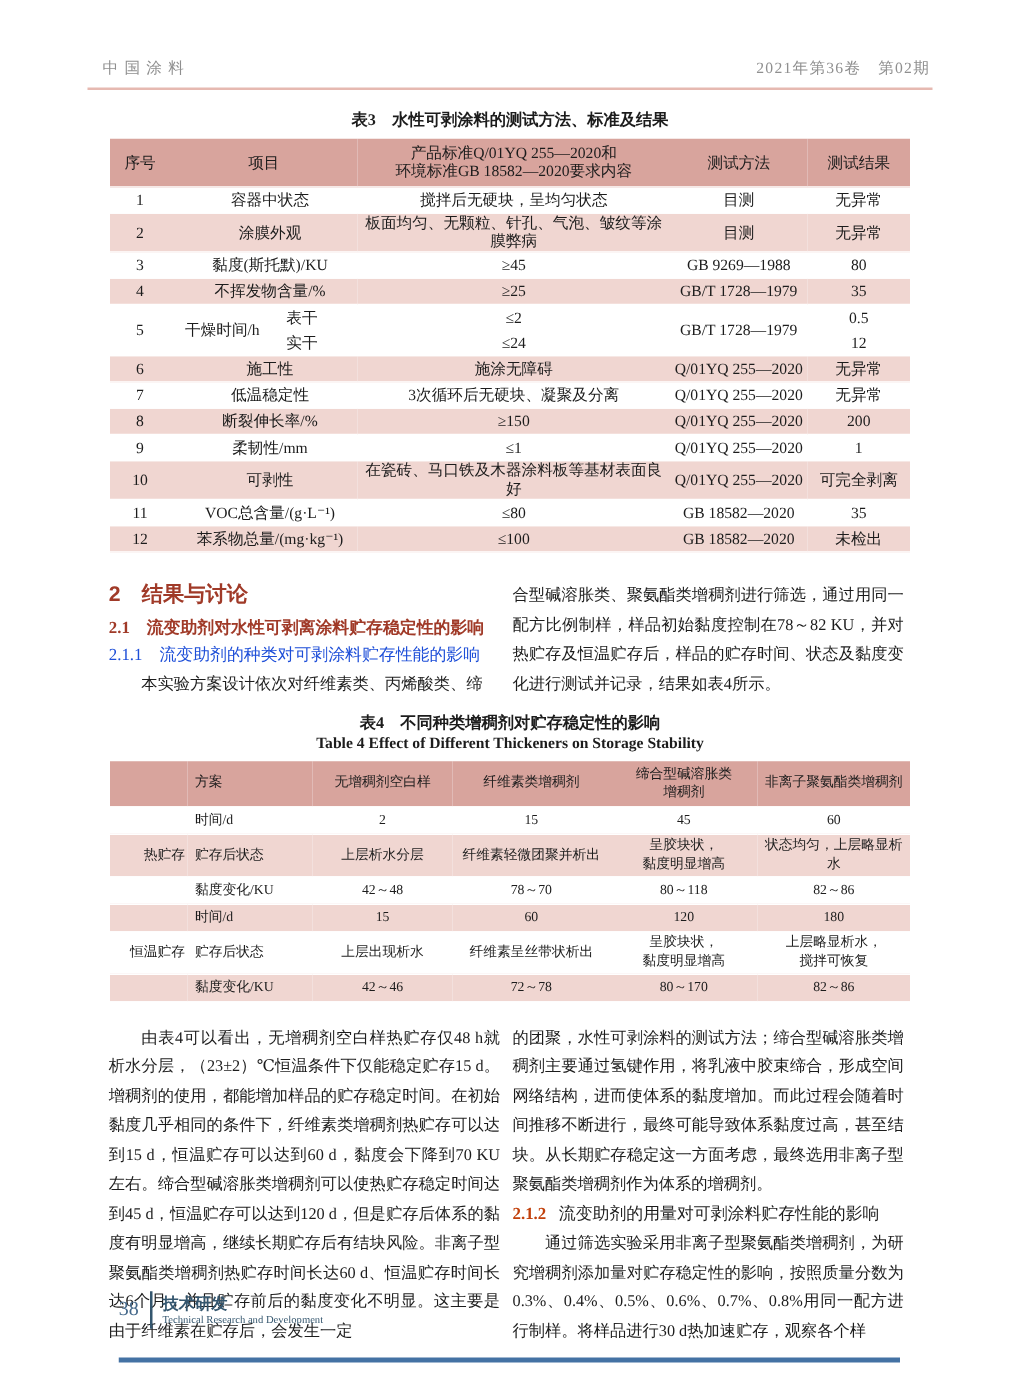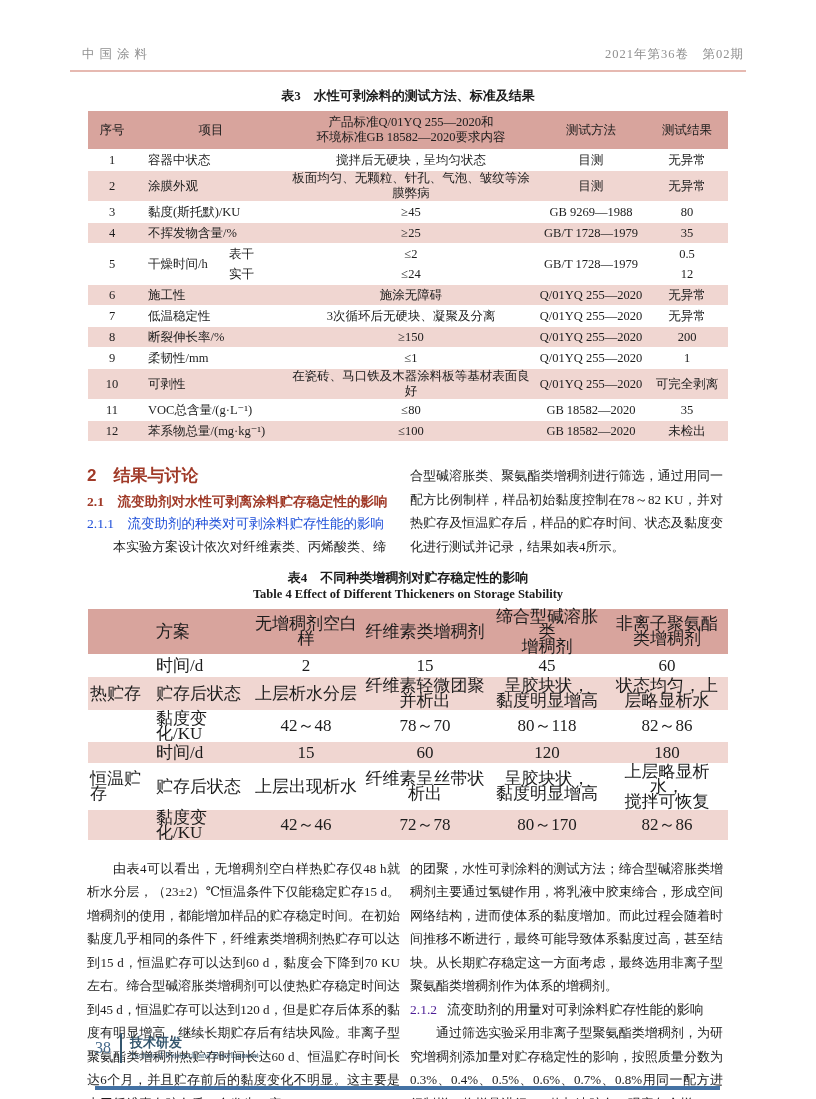--- a/index.html
+++ b/index.html
@@ -15,46 +15,46 @@
   .tbl-caption{text-align:center;margin-top:15px;line-height:17px;}
   .cap-zh{font-size:13px;font-weight:bold;}
   .cap-en{font-size:12.5px;font-weight:bold;}
   
   table{border-collapse:collapse;table-layout:fixed;}
   .t3{width:640px;margin:7px auto 0 auto;font-size:12.5px;}
   .t3 td{padding:0 2px;text-align:center;vertical-align:middle;height:20px;
          border-bottom:1px solid #fff;line-height:15px;}
   .t3 tr.hd td{background:#d8a49d;height:38px;}
   .t3 tr.pk td{background:#f0d6d1;}
-  .t3 td.item{text-align:left;padding-left:12px;}
+  .t3 td.item{text-align:center;padding-left:12px;}
   .pre{white-space:pre-line;}
   .two span{display:block;line-height:20px;}
   .dry{display:flex;justify-content:space-between;align-items:center;padding-right:30px;}
   .dry .drysub span{display:block;line-height:20px;}
   
   .twocol{width:642px;margin:14px auto 0 auto;display:flex;gap:10px;}
   .col{width:313px;}
   .para{font-size:13px;line-height:23.5px;text-align:justify;margin:0;}
   .indent{text-indent:2em;}
   .h-s2{margin:8px 0 6px 0;font-size:17px;font-weight:bold;color:#a03a28;
         font-family:"Liberation Sans","DejaVu Sans",sans-serif;}
   .h-s21{margin:0 0 4px 0;font-size:13.5px;font-weight:bold;color:#a03a28;}
   .h-s211{margin:0 0 2px 0;font-size:13.5px;font-weight:normal;color:#1d4ed8;}
   .h-s212{margin:0;font-size:13.5px;line-height:23.5px;}
-  .red-no{color:#4c1d95;font-weight:normal;margin-right:10px;}
-  
-  .t4{width:640px;margin:6px auto 0 auto;font-size:17px;}
+  .red-no{color:#c2410c;font-weight:bold;margin-right:10px;}
+  
+  .t4{width:640px;margin:6px auto 0 auto;font-size:11px;}
   .t4 td{padding:0 2px;text-align:center;vertical-align:middle;
          border-bottom:1px solid #fff;line-height:15px;}
   .t4 tr.hd td{background:#d8a49d;height:36px;}
   .t4 tr.pk td{background:#f0d6d1;}
   .t4 tr.rw td{height:21px;}
   .t4 tr.st td{height:33px;}
   .t4 td.lft{text-align:left;padding-left:6px;}
-  .t4 td.glbl{text-align:left;margin-left:28px;}
+  .t4 td.glbl{text-align:right;margin-left:28px;}
   .t4 td.fw{background:#ffffff;}
   
   .footer{position:absolute;left:95px;top:1033px;display:flex;align-items:center;}
   .pageno{font-size:16px;color:#44688a;margin-right:9px;}
   .fdiv{width:2px;height:30px;background:#34566e;margin-right:8px;}
   .fzh{font-size:13px;font-weight:bold;color:#34566e;line-height:15px;
        font-family:"Liberation Sans","DejaVu Sans",sans-serif;}
   .fen{font-size:8.5px;color:#34566e;line-height:11px;}
   .bottom-bar{position:absolute;left:95px;top:1086px;width:625px;height:4px;background:#4472a4;}
 </style>

